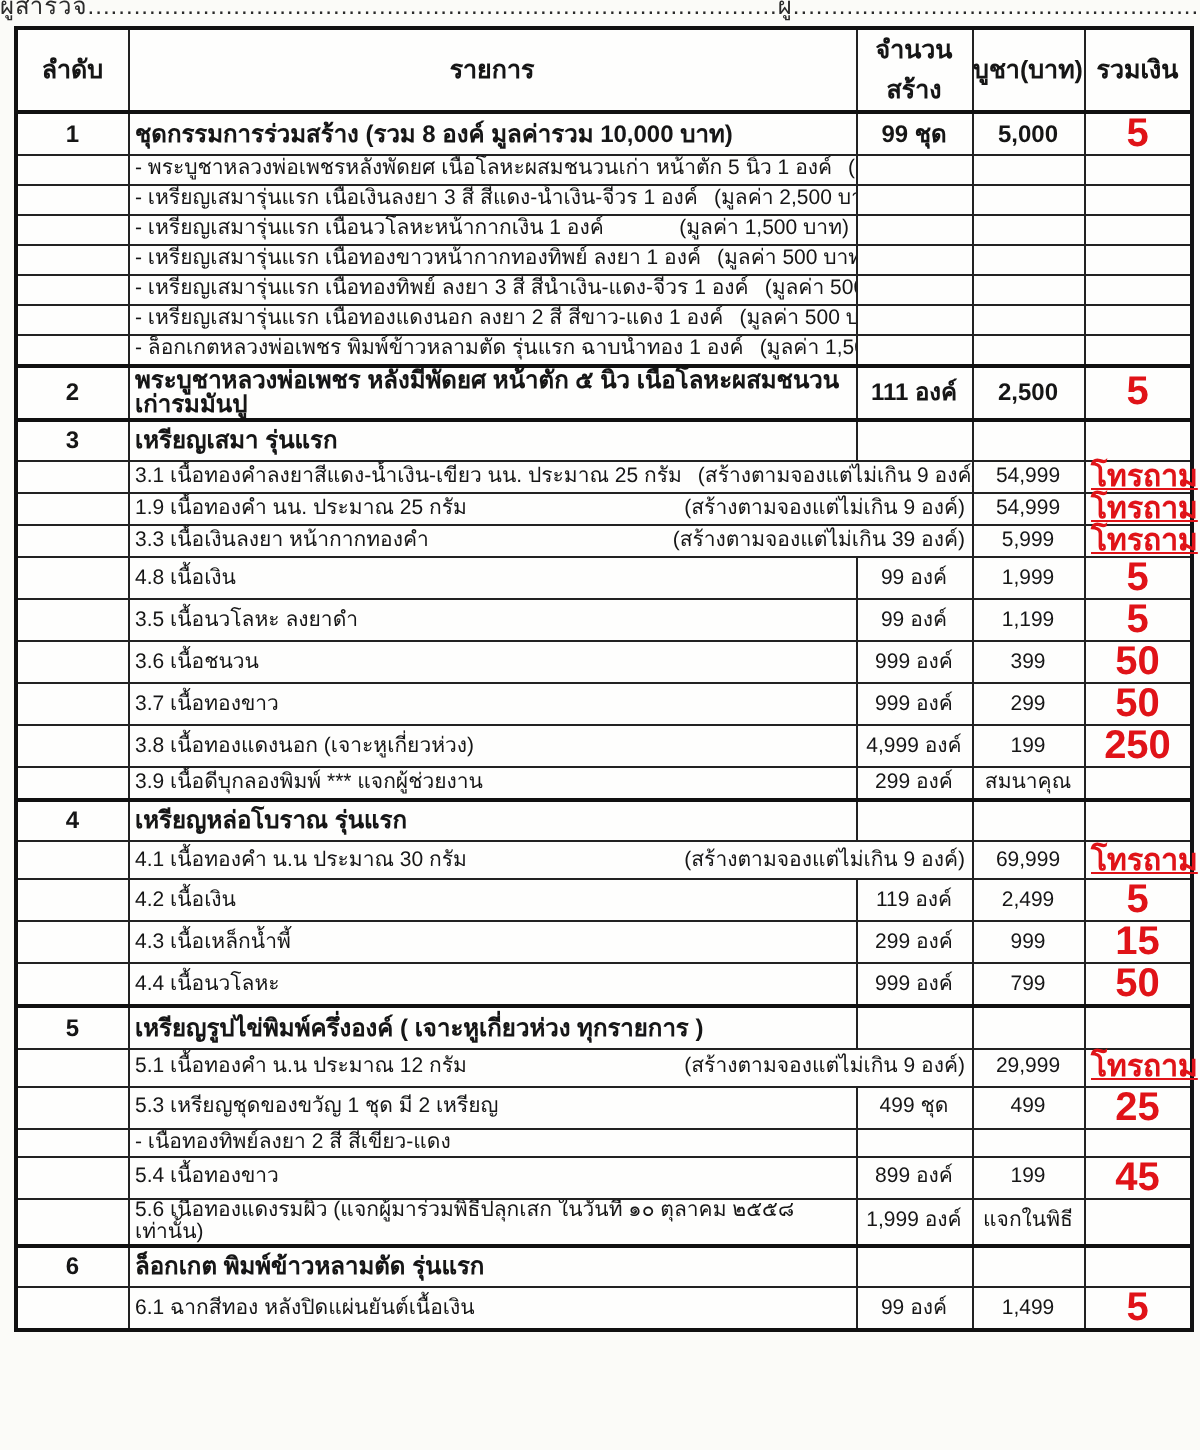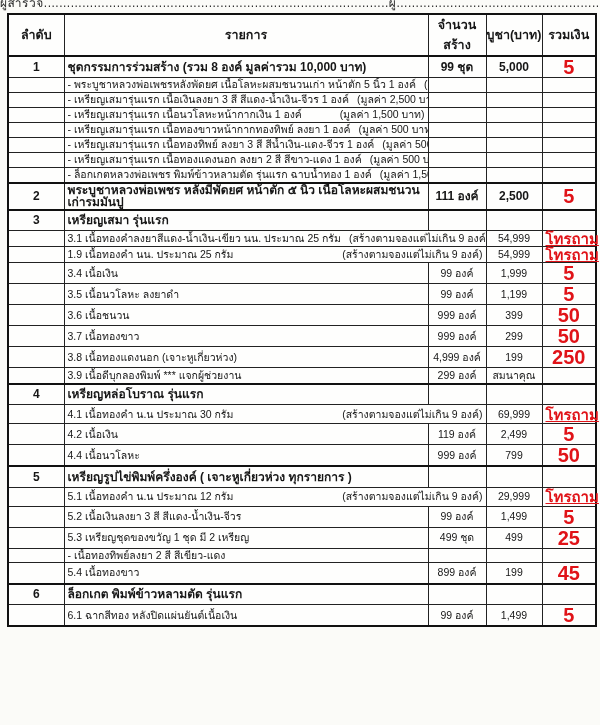--- a/index.html
+++ b/index.html
@@ -208,21 +208,32 @@
             <span class="flex">
               <span class="txt">1.9  เนื้อทองคำ นน. ประมาณ 25 กรัม</span>
               <span class="note">(สร้างตามจองแต่ไม่เกิน  9 องค์)</span>
             </span>
           </td>
           <td class="price">54,999</td>
           <td class="total"><span class="call">โทรถาม</span></td>
         </tr>
         <tr class="r-item3">
           <td class="no"></td>
-          <td class="itemcell">3.4  เนื้อเงิน</td>
+          <td class="itemcell" colspan="2">
+            <span class="flex">
+              <span class="txt">3.3  เนื้อเงินลงยา หน้ากากทองคำ</span>
+              <span class="note">(สร้างตามจองแต่ไม่เกิน 39 องค์)</span>
+            </span>
+          </td>
+          <td class="price">5,999</td>
+          <td class="total"><span class="call">โทรถาม</span></td>
+        </tr>
+        <tr class="r-item3">
+          <td class="no"></td>
+          <td class="itemcell">4.8  เนื้อเงิน</td>
           <td class="qty">99 องค์</td>
           <td class="price">1,999</td>
           <td class="total"><span class="num">5</span></td>
         </tr>
         <tr class="r-item3">
           <td class="no"></td>
           <td class="itemcell">3.5  เนื้อนวโลหะ ลงยาดำ</td>
           <td class="qty">99 องค์</td>
           <td class="price">1,199</td>
           <td class="total"><span class="num">5</span></td>
@@ -275,20 +286,27 @@
         </tr>
         <tr class="r-item">
           <td class="no"></td>
           <td class="itemcell">4.2  เนื้อเงิน</td>
           <td class="qty">119 องค์</td>
           <td class="price">2,499</td>
           <td class="total"><span class="num">5</span></td>
         </tr>
         <tr class="r-item">
           <td class="no"></td>
+          <td class="itemcell">4.3  เนื้อเหล็กน้ำพี้</td>
+          <td class="qty">299 องค์</td>
+          <td class="price">999</td>
+          <td class="total"><span class="num">15</span></td>
+        </tr>
+        <tr class="r-item">
+          <td class="no"></td>
           <td class="itemcell">4.4  เนื้อนวโลหะ</td>
           <td class="qty">999 องค์</td>
           <td class="price">799</td>
           <td class="total"><span class="num">50</span></td>
         </tr>
         <tr class="r-main">
           <td class="no">5</td>
           <td class="itemcell">เหรียญรูปไข่พิมพ์ครึ่งองค์ ( เจาะหูเกี่ยวห่วง ทุกรายการ )</td>
           <td class="qty"></td>
           <td class="price"></td>
@@ -300,46 +318,46 @@
             <span class="flex">
               <span class="txt">5.1  เนื้อทองคำ  น.น ประมาณ 12 กรัม</span>
               <span class="note">(สร้างตามจองแต่ไม่เกิน  9 องค์)</span>
             </span>
           </td>
           <td class="price">29,999</td>
           <td class="total"><span class="call">โทรถาม</span></td>
         </tr>
         <tr class="r-item">
           <td class="no"></td>
-          <td class="itemcell">5.2  เนื้อเงินลงยา 3 สี สีแดง-น้ำเงิน-จีวร</td>
-          <td class="qty">99 องค์</td>
-          <td class="price">1,499</td>
-          <td class="total"><span class="num">5</span></td>
-        </tr>
-        <tr class="r-item">
-          <td class="no"></td>
           <td class="itemcell">5.3  เหรียญชุดของขวัญ 1 ชุด มี 2 เหรียญ</td>
           <td class="qty">499  ชุด</td>
           <td class="price">499</td>
           <td class="total"><span class="num">25</span></td>
         </tr>
         <tr class="r-bullet">
           <td class="no"></td>
           <td class="itemcell">- เนื้อทองทิพย์ลงยา 2 สี สีเขียว-แดง</td>
           <td class="qty"></td>
           <td class="price"></td>
           <td class="total"></td>
         </tr>
         <tr class="r-item">
           <td class="no"></td>
           <td class="itemcell">5.4  เนื้อทองขาว</td>
           <td class="qty">899 องค์</td>
           <td class="price">199</td>
           <td class="total"><span class="num">45</span></td>
         </tr>
+        <tr class="r-item">
+          <td class="no"></td>
+          <td class="itemcell">5.6  เนื้อทองแดงรมผิว  (แจกผู้มาร่วมพิธีปลุกเสก ในวันที่ ๑๐ ตุลาคม ๒๕๕๘ เท่านั้น)</td>
+          <td class="qty">1,999 องค์</td>
+          <td class="price">แจกในพิธี</td>
+          <td class="total"></td>
+        </tr>
         <tr class="r-main">
           <td class="no">6</td>
           <td class="itemcell">ล็อกเกต พิมพ์ข้าวหลามตัด รุ่นแรก</td>
           <td class="qty"></td>
           <td class="price"></td>
           <td class="total"></td>
         </tr>
         <tr class="r-item6">
           <td class="no"></td>
           <td class="itemcell">6.1  ฉากสีทอง หลังปิดแผ่นยันต์เนื้อเงิน</td>

